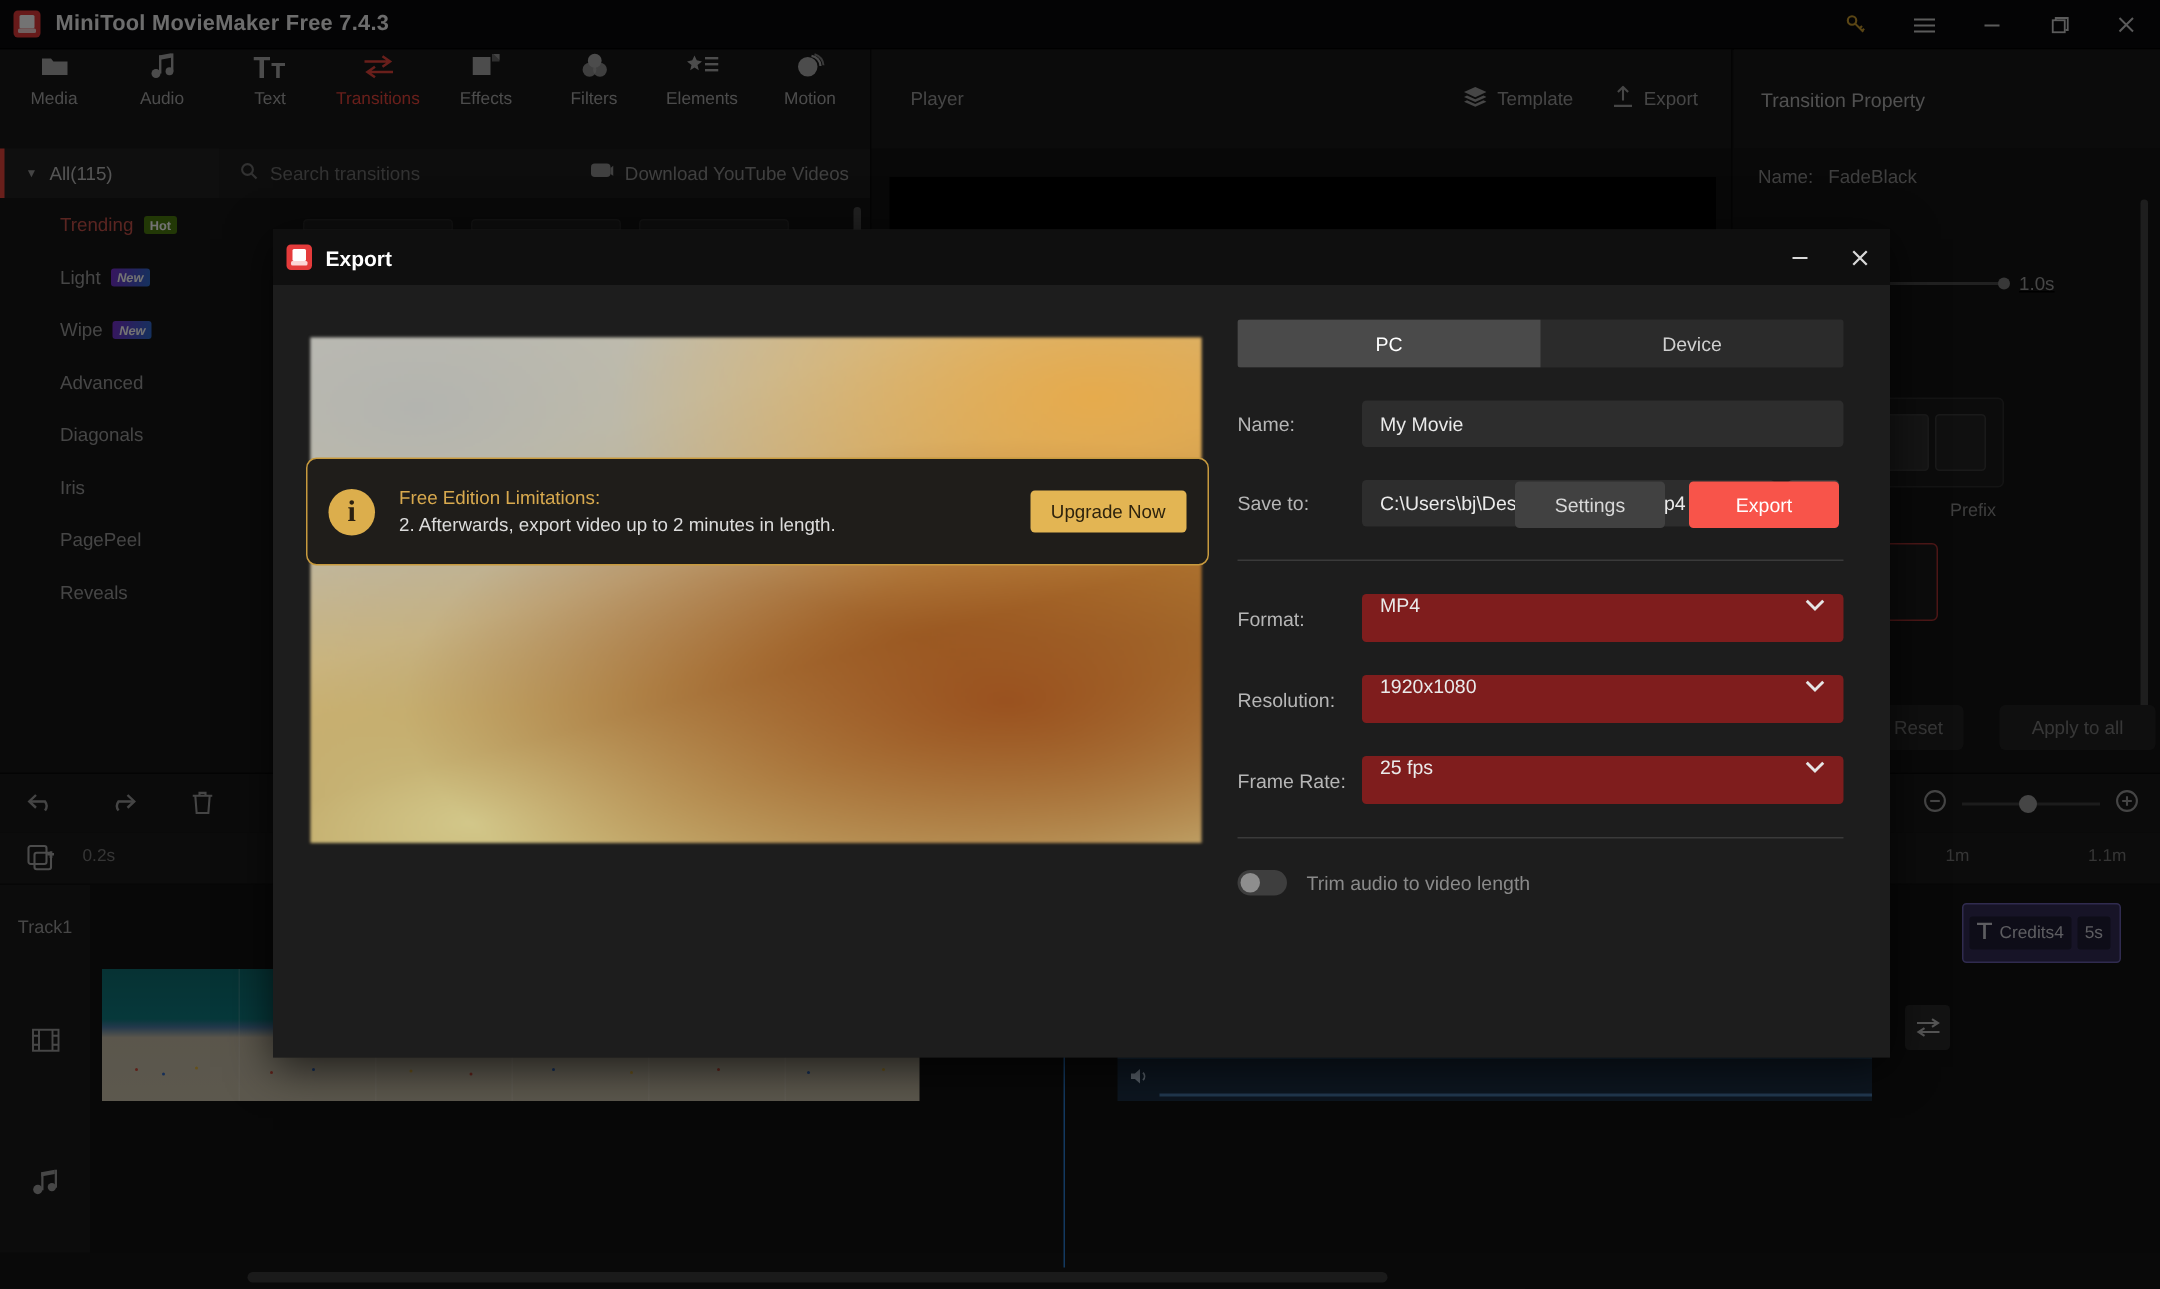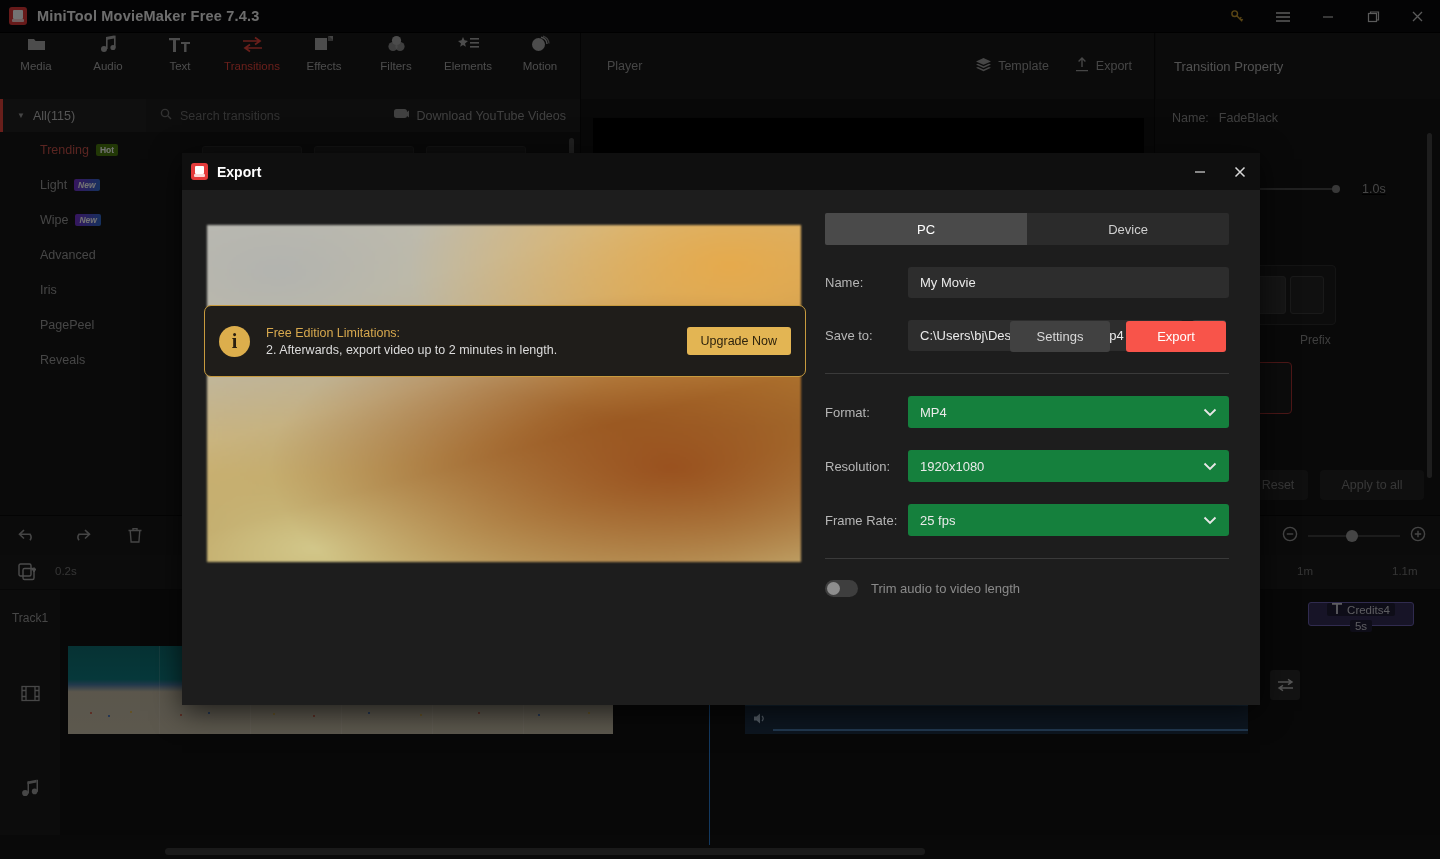--- a/index.html
+++ b/index.html
@@ -133,21 +133,21 @@
   }
   .prop-head {
     height: 66px; display: flex; align-items: center; padding-left: 18px;
     background: #191919; color: #b4b4b4; font-size: 13px;
   }
   .prop-body { position: relative; padding: 12px 16px 0 16px; }
   .prop-row { display: flex; align-items: center; gap: 10px; color: #8d8d8d; font-size: 12.5px; }
   .prop-row .val { color: #8d8d8d; }
   .prop-slider-row {
     position: absolute; left: 1166px; top: 182px; width: 270px;
-    display: flex; align-items: center; gap: 26px; text-decoration: underline;
+    display: flex; align-items: center; gap: 10px; text-decoration: underline;
   }
   .prop-slider {
     width: 170px; height: 2px; background: #4b4b4b; border-radius: 2px; position: relative;
   }
   .prop-slider .knob {
     position: absolute; right: -4px; top: -3px; width: 8px; height: 8px;
     background: #7d7d7d; border-radius: 50%;
   }
   .prop-time { color: #9d9d9d; font-size: 12.5px; }
   .prop-sub { position: absolute; left: 1172px; top: 232px; color: #8d8d8d; font-size: 12.5px; }
@@ -164,21 +164,21 @@
   .pthumb2 {
     position: absolute; left: 1240px; top: 362px; width: 52px; height: 52px;
     background: #1b1b1b; border: 1px solid #a33; border-radius: 4px;
   }
   .prop-vscroll {
     position: absolute; right: 8px; top: 100px; width: 5px; height: 345px;
     background: #444; border-radius: 3px;
   }
   .prop-footer {
     position: absolute; left: 1156px; top: 455px; width: 284px; height: 60px;
-    display: flex; align-items: center; justify-content: flex-end; gap: 12px; padding-right: 16px;
+    display: flex; align-items: center; justify-content: flex-end; gap: 24px; padding-right: 3px;
   }
   .btn-ghost {
     min-width: 60px; height: 30px; border-radius: 4px; background: #232323;
     color: #7b7b7b; font-size: 12.5px; display: flex; align-items: center; justify-content: center;
     padding: 0 12px;
   }
   .btn-ghost.wide { min-width: 104px; }
 
   
   .tl-toolbar {
@@ -221,23 +221,23 @@
     overflow: hidden;
   }
   .clip-audio {
     position: absolute; left: 685px; top: 116px; width: 503px; height: 28px;
     background: #1d3247; display: flex; align-items: center; padding-left: 8px;
   }
   .clip-audio .wave {
     position: absolute; left: 28px; right: 0; bottom: 3px; height: 2px; background: #4d7fb2;
   }
   .clip-text {
-    position: absolute; left: 1248px; top: 12px; width: 106px; height: 24px;
+    position: absolute; left: 1248px; top: 12px; width: 106px; height: 40px;
     background: #332e58; border: 1px solid #6a5fb0; border-radius: 3px;
-    display: flex; align-items: center; gap: 4px; padding: 0 4px; flex-direction: column;
+    display: flex; align-items: center; gap: 4px; padding: 0 4px;
   }
   .clip-text .tbox {
     background: #201d35; border-radius: 2px; height: 22px; display: flex; align-items: center;
     padding: 0 5px; color: #cfcfd8; font-size: 11.5px; gap: 5px;
   }
   .clip-thumb {
     position: absolute; left: 1250px; top: 60px; width: 110px; height: 86px;
     background: #0b0b0b; border-radius: 2px;
   }
   .credits-chip {
@@ -314,22 +314,22 @@
     flex: 1; height: 31px; background: #2d2d2d; border-radius: 3px;
     display: flex; align-items: center; padding: 0 12px; color: #eaeaea; font-size: 13px;
   }
   .field .inp.shrink { flex: none; width: 275px; }
   .folder-btn {
     width: 34px; height: 31px; margin-left: 9px; background: #3a3a3a; border-radius: 3px;
     display: flex; align-items: center; justify-content: center; color: #d5d5d5;
   }
   .divider { height: 1px; background: #3a3a3a; margin-top: 22px; }
   .field .sel {
-    flex: 1; height: 32px; background: #15803d; border-radius: 3px;
-    display: flex; align-items: center; padding: 0 12px; color: #eaeaea; font-size: 13px;
+    flex: 1; height: 32px; background: #7f1d1d; border-radius: 3px;
+    display: flex; align-items: flex-start; padding: 0 12px; color: #eaeaea; font-size: 13px;
   }
   .field .sel .sp { flex: 1; }
   .chev { color: #e6e6e6; }
 
   .toggle-row { display: flex; align-items: center; gap: 13px; margin-top: 21px; }
   .toggle {
     width: 33px; height: 17px; background: #3e3e3e; border-radius: 9px; position: relative;
   }
   .toggle .t-knob {
     position: absolute; left: 2px; top: 2px; width: 13px; height: 13px; background: #8e8e8e; border-radius: 50%;
@@ -520,20 +520,23 @@
     <div class="cat">
       <span>Light</span>
       <span class="badge new">New</span>
     </div>
     <div class="cat">
       <span>Wipe</span>
       <span class="badge new">New</span>
     </div>
     <div class="cat">
       <span>Advanced</span>
+    </div>
+    <div class="cat">
+      <span>Diagonals</span>
     </div>
     <div class="cat">
       <span>Iris</span>
     </div>
     <div class="cat">
       <span>PagePeel</span>
     </div>
     <div class="cat">
       <span>Reveals</span>
     </div>

